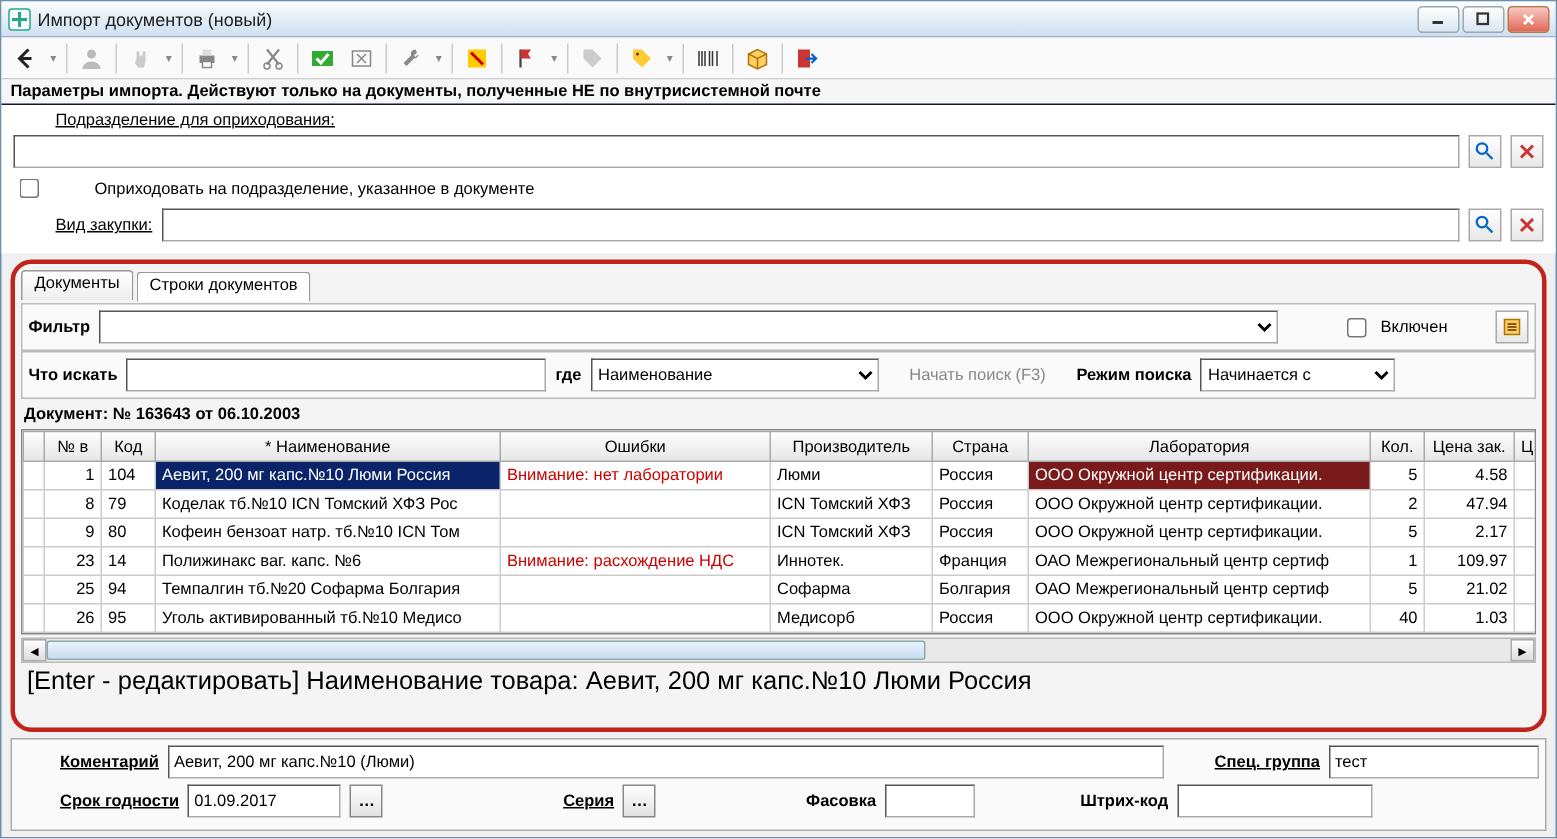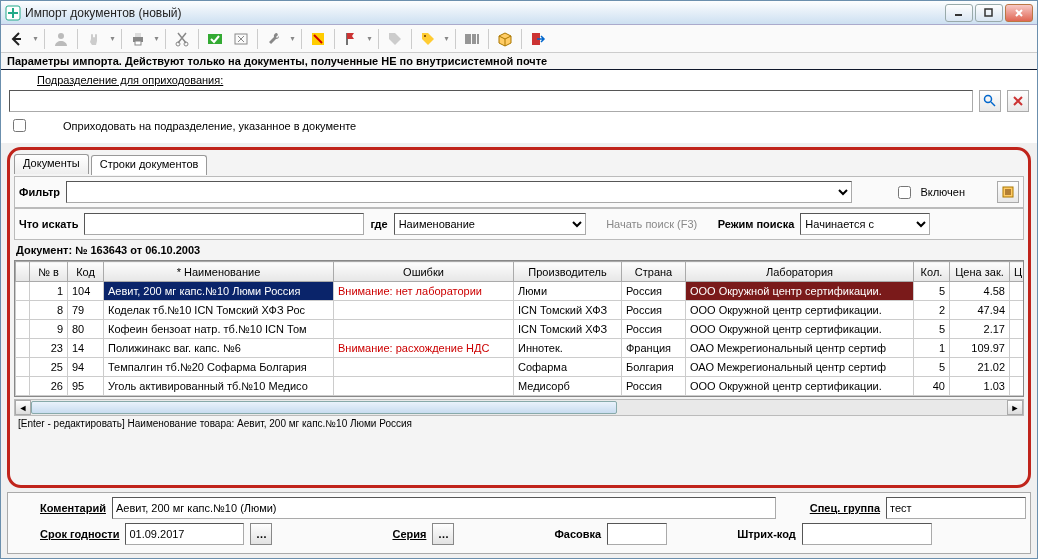--- a/index.html
+++ b/index.html
@@ -38,21 +38,21 @@
 th { background: linear-gradient(to bottom,#fdfdfd,#e6e6e6); border: 1px solid #aaa; padding: 2px 4px; font-weight: normal; text-align: center; height: 20px; white-space: nowrap; overflow: hidden; }
 td { border: 1px solid #ccc; padding: 2px 4px; height: 19px; white-space: nowrap; overflow: hidden; text-overflow: clip; }
 td.num { text-align: right; }
 .sel-cell { background: #0a246a; color: #fff; }
 .err-text { color: #c00; }
 .lab-sel { background: #7a1a1a; color: #fff; }
 .hscroll { height: 17px; background: #e9e9e9; border: 1px solid #bbb; margin-top: 2px; display: flex; align-items: center; }
 .hscroll .arrow { width: 16px; height: 15px; background: linear-gradient(to bottom,#fefefe,#ddd); border: 1px solid #aaa; display: flex; align-items: center; justify-content: center; font-size: 9px; }
 .hscroll .track { flex: 1; height: 15px; position: relative; }
 .hscroll .thumb { position: absolute; left: 0; width: 60%; height: 13px; top: 1px; background: linear-gradient(to bottom,#eaf2fb,#c8dcf0); border: 1px solid #8aa; border-radius: 2px; }
-.status-line { padding: 2px 4px; font-size: 10px; }
+.status-line { padding: 2px 4px; font-size: 17px; }
 .bottom-form { border: 1px solid #aaa; background: #fafafa; padding: 4px; margin: 0 6px 4px 6px; }
 .btn-dots { width: 22px; height: 22px; border: 1px solid #888; background: linear-gradient(to bottom,#fefefe,#e2e2e2); display: flex; align-items: center; justify-content: center; cursor: pointer; font-weight: bold; }
 .disabled-text { color: #888; }
 </style>
 </head>
 <body>
 
 <div class="window">
 
   <div class="titlebar">
@@ -208,20 +208,35 @@
         </div>
       <div class="smallbtn">
           <svg viewBox="0 0 14 14">
             <path d="M3 3l8 8M11 3l-8 8" stroke="#c33" stroke-width="2"></path>
           </svg>
         </div>
     </div>
     <div class="form-row">
       <input type="checkbox" class="chk" style="">
       <label>Оприходовать на подразделение, указанное в документе</label>
+    </div>
+    <div class="form-row">
+      <label class="ul-label">Вид закупки:</label>
+      <input class="text-input" style="flex: 1 1 0%;" value="">
+      <div class="smallbtn">
+          <svg viewBox="0 0 14 14">
+            <circle cx="5" cy="5" r="3.5" fill="none" stroke="#06c" stroke-width="1.5"></circle>
+            <path d="M8 8l4 4" stroke="#06c" stroke-width="1.5"></path>
+          </svg>
+        </div>
+      <div class="smallbtn">
+          <svg viewBox="0 0 14 14">
+            <path d="M3 3l8 8M11 3l-8 8" stroke="#c33" stroke-width="2"></path>
+          </svg>
+        </div>
     </div>
   </div>
 
   <div class="red-frame">
     <div class="tabs">
       <div class="tab">Документы</div>
       <div class="tab active">Строки документов</div>
     </div>
 
     <div class="filter-row">
@@ -377,21 +392,21 @@
 
   <div class="bottom-form">
     <div class="form-row">
       <label class="ul-label" style="font-weight:bold">Коментарий</label>
       <input class="text-input" style="flex: 1 1 0%;" value="Аевит, 200 мг капс.№10 (Люми)">
       <label class="ul-label" style="font-weight:bold">Спец. группа</label>
       <input class="text-input" style="width: 140px;" value="тест">
     </div>
     <div class="form-row">
       <label class="ul-label" style="font-weight:bold">Срок годности</label>
-      <input class="text-input" style="width: 119px;" value="01.09.2017">
+      <input class="text-input" style="width: 102px;" value="01.09.2017">
       <div class="btn-dots">…</div>
       <span style="width:80px"></span>
       <label class="ul-label" style="font-weight:bold">Серия</label>
       <div class="btn-dots">…</div>
       <span style="width:60px"></span>
       <label style="font-weight:bold">Фасовка</label>
       <input class="text-input" style="width: 60px;" value="">
       <span style="width:30px"></span>
       <label style="font-weight:bold">Штрих-код</label>
       <input class="text-input" style="width: 130px;" value="">

